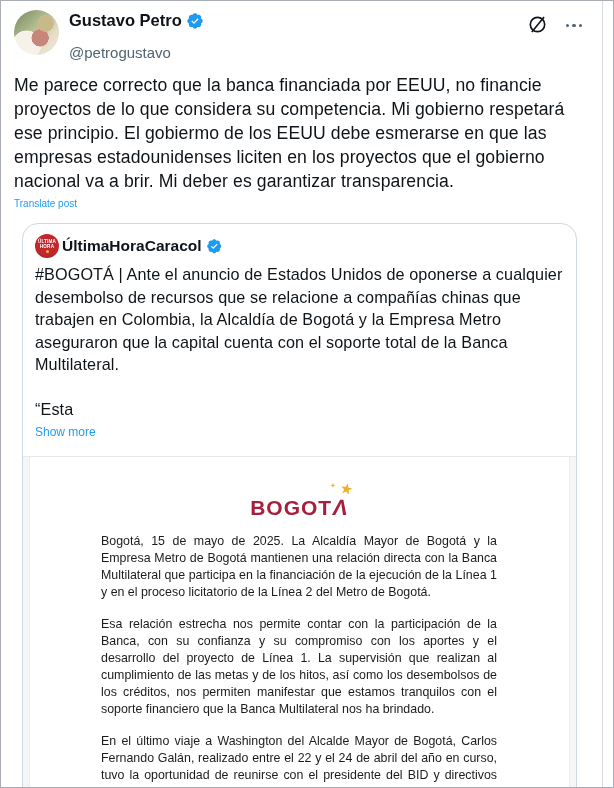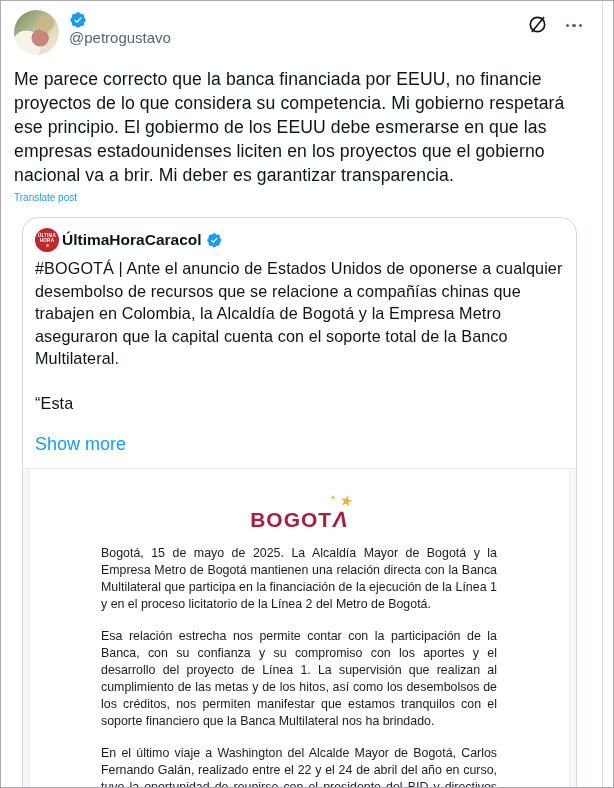--- a/index.html
+++ b/index.html
@@ -21,21 +21,21 @@
     background:
       radial-gradient(circle at 70% 30%, #c9b98a 0 18%, transparent 19%),
       radial-gradient(circle at 58% 62%, #c8857a 0 22%, transparent 23%),
       radial-gradient(circle at 28% 78%, #f6f2ea 0 30%, transparent 31%),
       linear-gradient(135deg, #76885c 0%, #a9b489 35%, #e6dcc6 70%, #f2ece0 100%);
   }
   .name-block { margin-left:10px; padding-top:1px; }
   .name-row { display:flex; align-items:center; gap:4px; }
   .display-name { font-size:16.5px; font-weight:700; color:#0f1419; }
   .badge { width:18px; height:18px; display:inline-block; }
-  .handle { font-size:15px; color:#536471; margin-top:0; }
+  .handle { font-size:15px; color:#536471; margin-top:14px; }
   .spacer { flex:1; }
   .hdr-icons { display:flex; align-items:center; gap:18px; padding:4px 6px 0 0; }
   .grok { width:21px; height:21px; }
   .more-dots { display:flex; gap:3px; align-items:center; padding-top:2px; cursor:pointer; }
   .more-dots i { width:3.5px; height:3.5px; border-radius:50%; background:#536471; display:block; }
   
   .tweet-text {
     margin-top:12px; font-size:17.6px; line-height:24px; color:#0f1419;
     letter-spacing:.1px;
   }
@@ -55,21 +55,21 @@
     text-align:center; letter-spacing:.2px;
   }
   .avatar-quote .dot { width:3px; height:3px; border-radius:50%; background:#e8b93c; margin-top:1px; }
   .qc-name { font-size:15.5px; font-weight:700; color:#0f1419; }
   .qc-badge { width:16.5px; height:16.5px; display:inline-block; margin-left:1px; }
   .qc-meta { font-size:15.5px; color:#536471; margin-left:2px; white-space:nowrap; }
   .qc-text {
     margin-top:5px; font-size:16.2px; line-height:22.5px; color:#0f1419;
     white-space:pre-line; letter-spacing:.1px;
   }
-  .show-more { display:inline-block; font-size:18px; line-height:22.5px; color:#1d9bf0; text-decoration:none; cursor:pointer;margin-top:18px; }
+  .show-more { display:inline-block; font-size:12px; line-height:22.5px; color:#1d9bf0; text-decoration:none; cursor:pointer; }
   
   .qc-image {
     margin-top:13px; border-top:1px solid #e4e9ec; background:#f6f6f6;
     height:440px; overflow:hidden;
   }
   .doc-page {
     background:#fff; margin:0 6px; height:100%;
     border-left:1px solid #ececec; border-right:1px solid #ececec;
     padding:24px 72px 0 71px;
   }
@@ -103,20 +103,21 @@
 <body>
 
 <div class="page">
   <div class="content">
 
     
     <div class="tw-header">
       <div class="avatar-main"></div>
       <div class="name-block">
         <div class="name-row">
+          <span class="display-name">Gustavo Petro</span>
           <span class="badge">
             <svg viewBox="0 0 24 24" width="18" height="18">
                 <path fill="#1d9bf0" d="M22.25 12c0-1.43-.88-2.67-2.19-3.34.46-1.39.2-2.9-.81-3.91s-2.52-1.27-3.91-.81c-.66-1.31-1.91-2.19-3.34-2.19s-2.67.88-3.33 2.19c-1.4-.46-2.91-.2-3.92.81s-1.26 2.52-.8 3.91c-1.31.67-2.2 1.91-2.2 3.34s.89 2.67 2.2 3.34c-.46 1.39-.21 2.9.8 3.91s2.52 1.26 3.91.81c.67 1.31 1.91 2.19 3.34 2.19s2.68-.88 3.34-2.19c1.39.45 2.9.2 3.91-.81s1.27-2.52.81-3.91c1.31-.67 2.19-1.91 2.19-3.34z"></path>
                 <path fill="#fff" d="M10.66 16.12l-3.53-3.32 1.23-1.31 2.24 2.1 4.89-5.22 1.31 1.23-6.14 6.52z"></path>
               </svg>
           </span>
         </div>
         <div class="handle">@petrogustavo</div>
       </div>
       <div class="spacer"></div>
@@ -149,21 +150,21 @@
             <span class="dot"></span>
           </div>
           <span class="qc-name">ÚltimaHoraCaracol</span>
           <span class="qc-badge">
             <svg viewBox="0 0 24 24" width="16.5" height="16.5">
                 <path fill="#1d9bf0" d="M22.25 12c0-1.43-.88-2.67-2.19-3.34.46-1.39.2-2.9-.81-3.91s-2.52-1.27-3.91-.81c-.66-1.31-1.91-2.19-3.34-2.19s-2.67.88-3.33 2.19c-1.4-.46-2.91-.2-3.92.81s-1.26 2.52-.8 3.91c-1.31.67-2.2 1.91-2.2 3.34s.89 2.67 2.2 3.34c-.46 1.39-.21 2.9.8 3.91s2.52 1.26 3.91.81c.67 1.31 1.91 2.19 3.34 2.19s2.68-.88 3.34-2.19c1.39.45 2.9.2 3.91-.81s1.27-2.52.81-3.91c1.31-.67 2.19-1.91 2.19-3.34z"></path>
                 <path fill="#fff" d="M10.66 16.12l-3.53-3.32 1.23-1.31 2.24 2.1 4.89-5.22 1.31 1.23-6.14 6.52z"></path>
               </svg>
           </span>
         </div>
-        <div class="qc-text">#BOGOTÁ | Ante el anuncio de Estados Unidos de oponerse a cualquier desembolso de recursos que se relacione a compañías chinas que trabajen en Colombia, la Alcaldía de Bogotá y la Empresa Metro aseguraron que la capital cuenta con el soporte total de la Banco Multilateral.
+        <div class="qc-text">#BOGOTÁ | Ante el anuncio de Estados Unidos de oponerse a cualquier desembolso de recursos que se relacione a compañías chinas que trabajen en Colombia, la Alcaldía de Bogotá y la Empresa Metro aseguraron que la capital cuenta con el soporte total de la Banca Multilateral.
 
 “Esta</div>
         <a class="show-more">Show more</a>
       </div>
 
       <div class="qc-image">
         <div class="doc-page">
           <div class="doc-logo-wrap">
             <span class="doc-logo">
               <span class="logo-text">BOGOT</span><span class="logo-caret">Λ</span>

